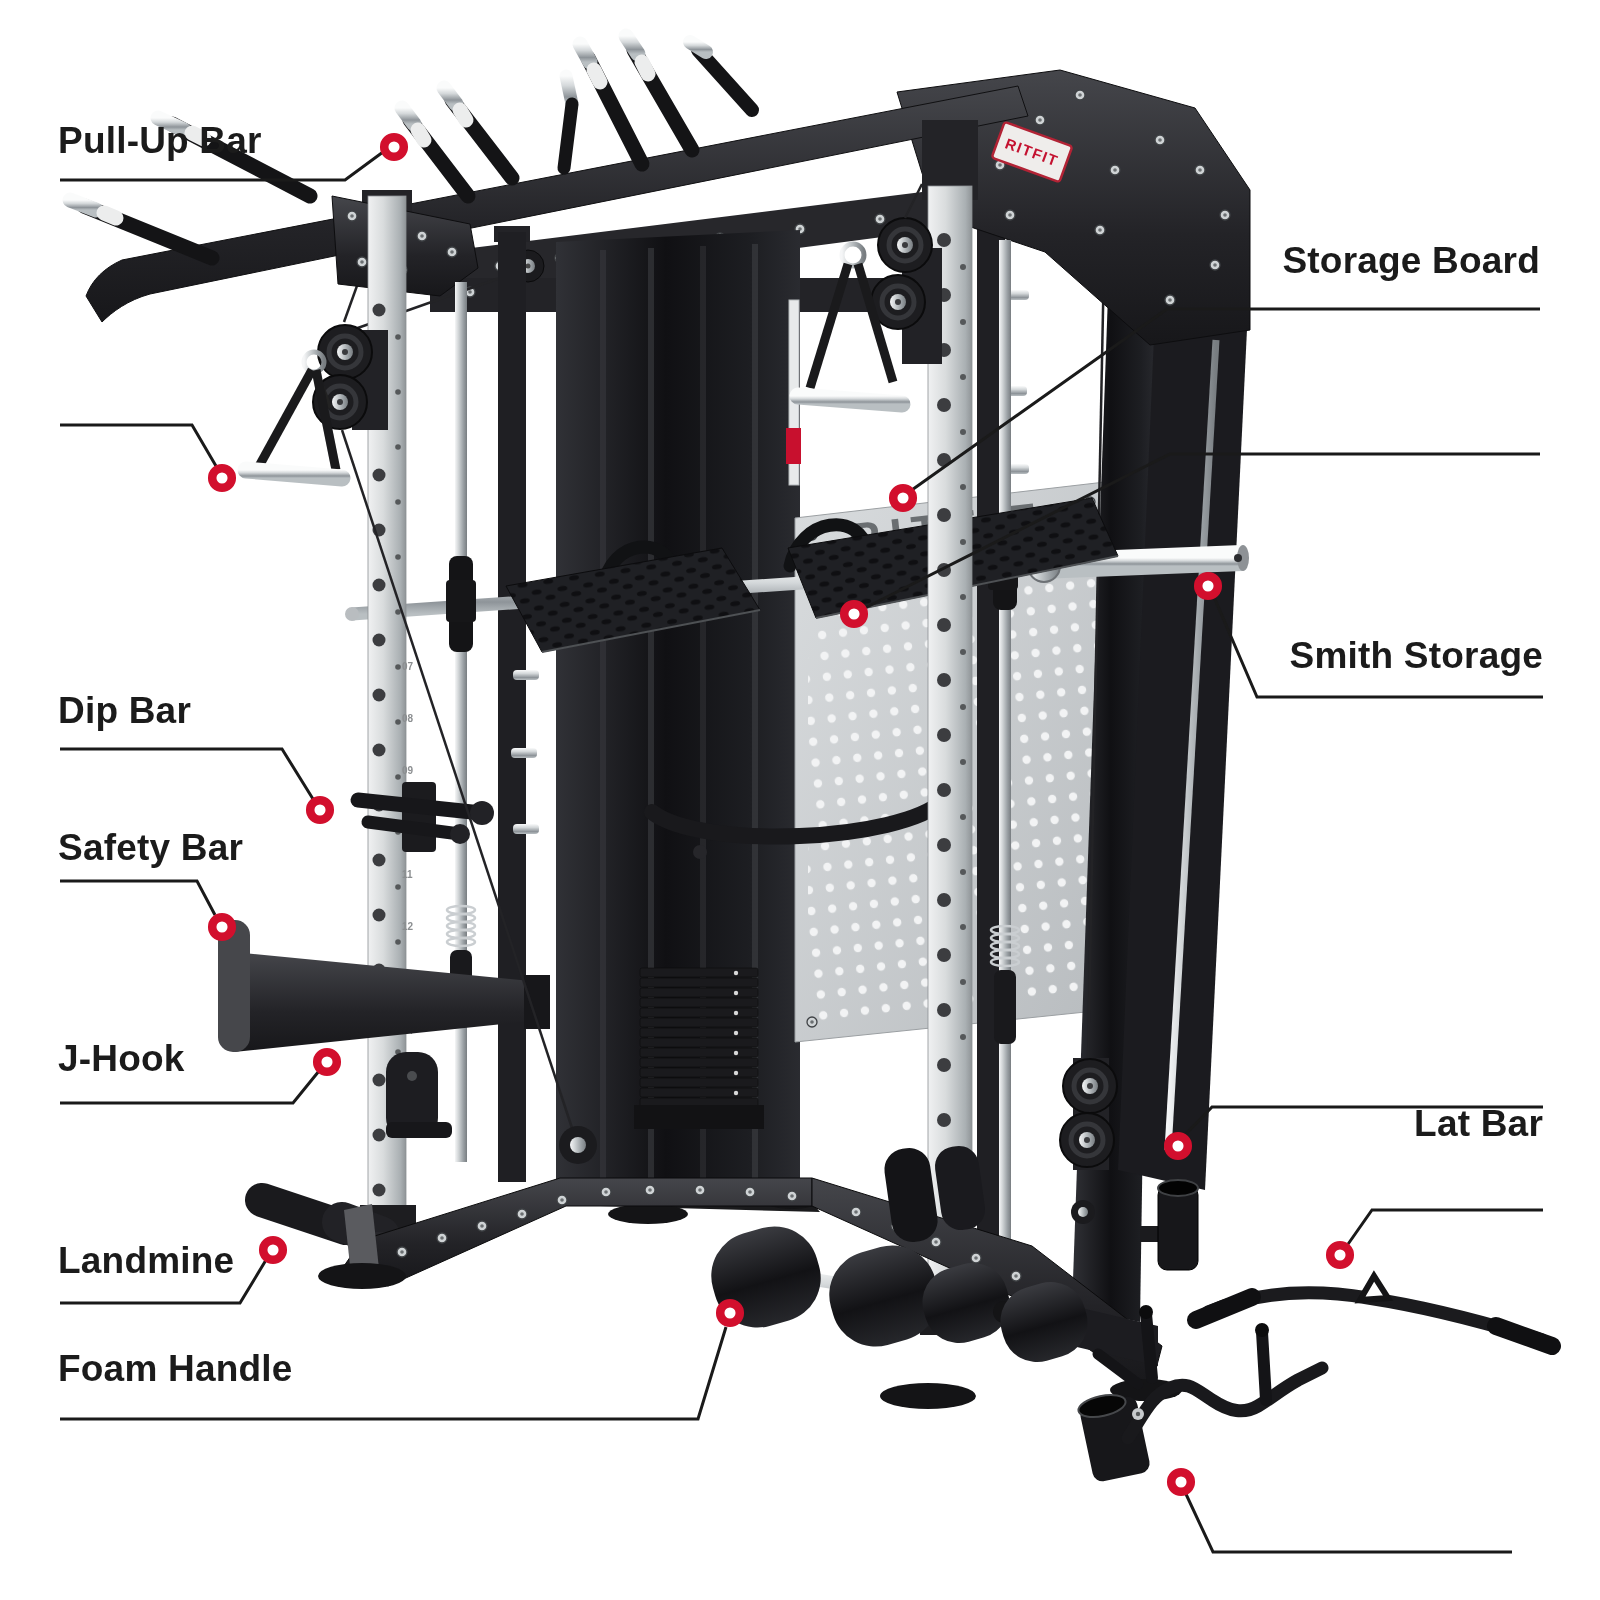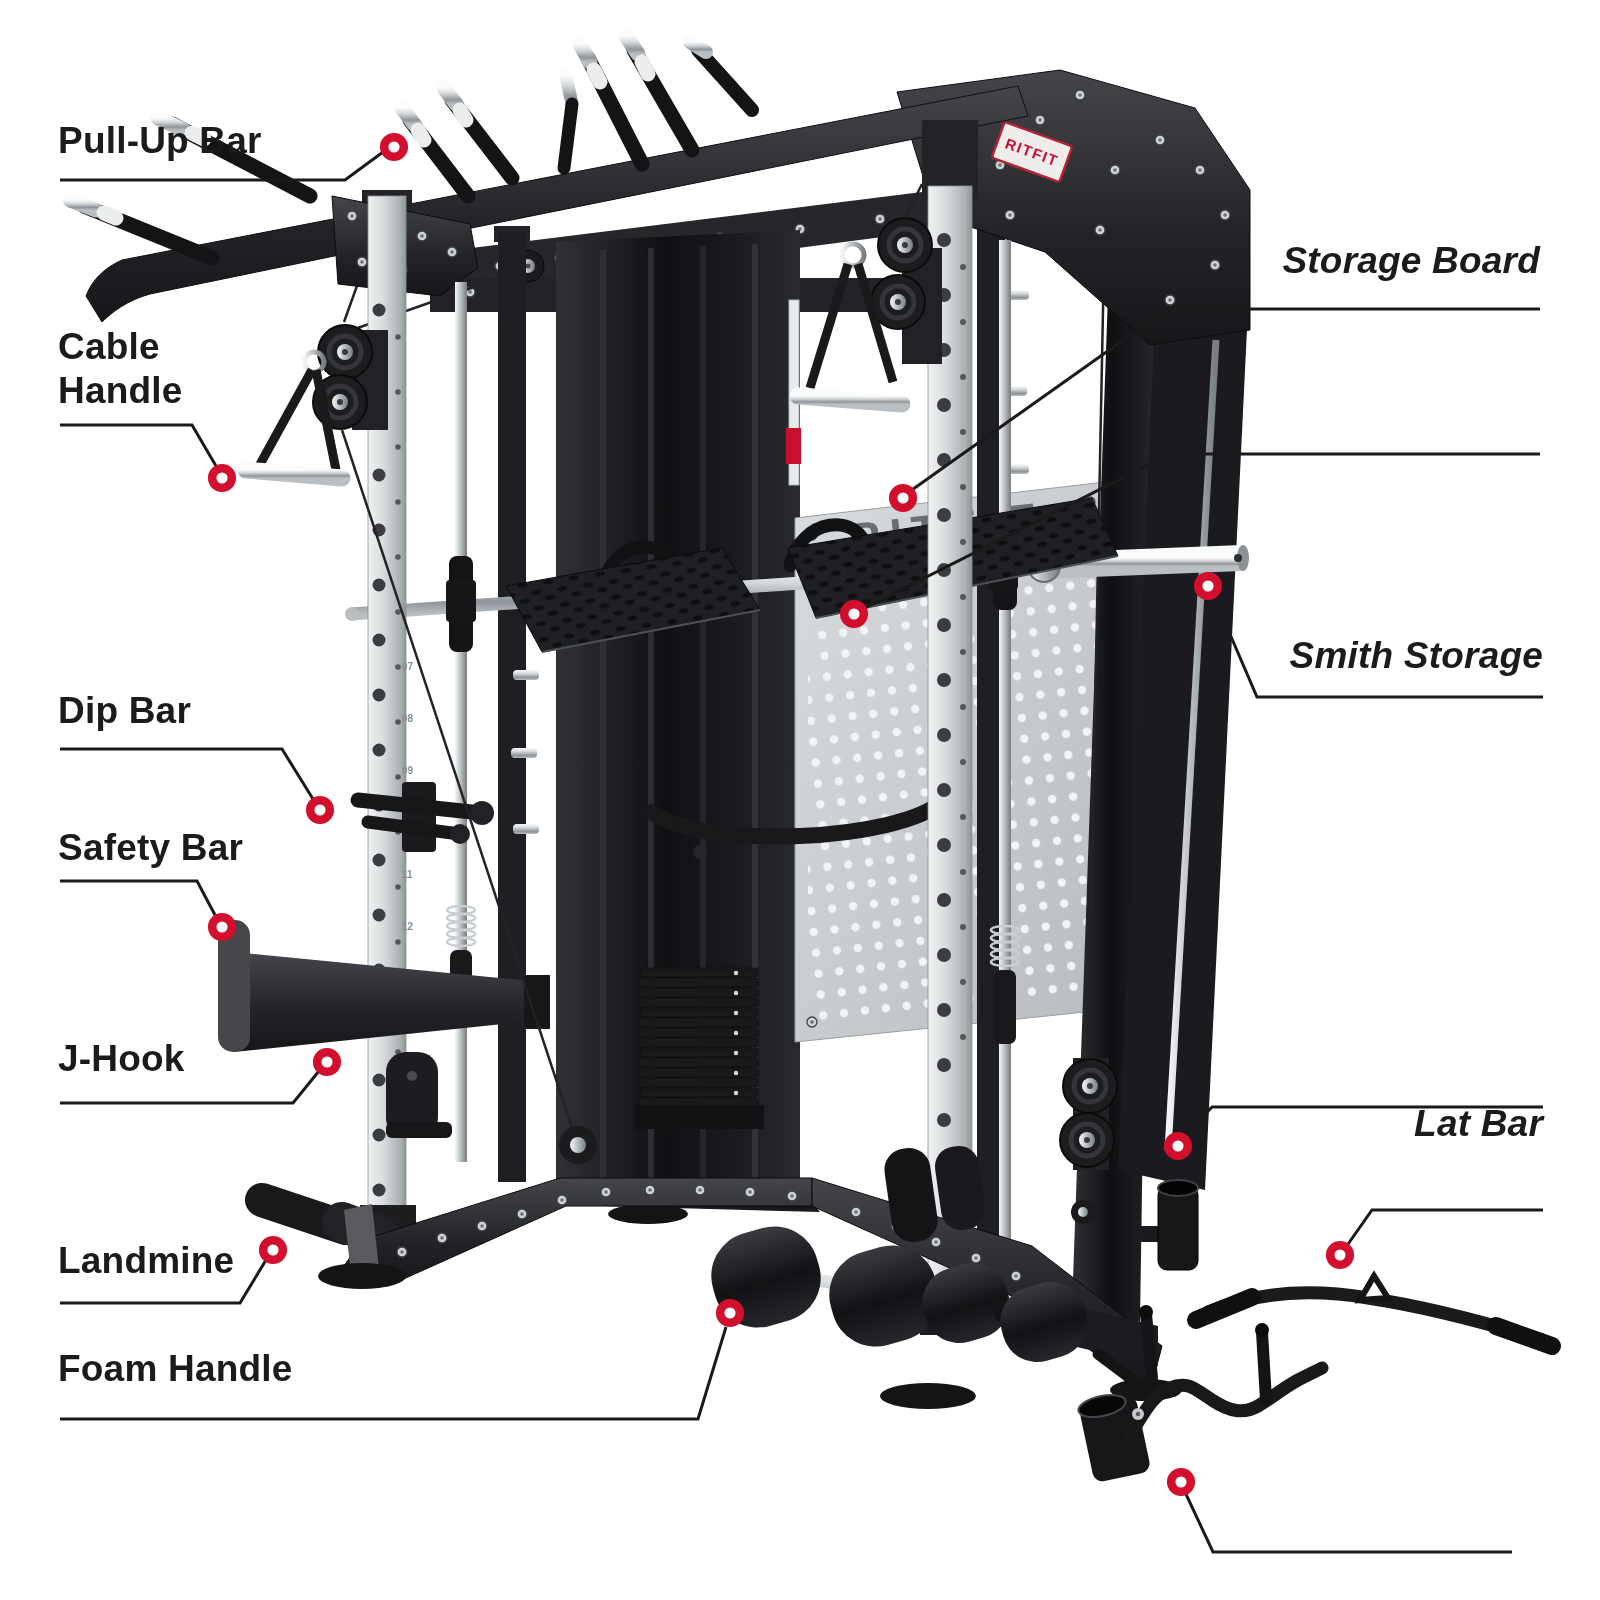--- a/index.html
+++ b/index.html
@@ -2,21 +2,21 @@
 <html style="--accent: #d20f2d; --line: #1a1a1a; --ink: #1b1b1b; --bg: #ffffff;"><head>
 <meta charset="utf-8">
 <title>Diagram</title>
 <style>
   html,body{margin:0;padding:0;background:#fff;}
   .stage{position:relative;width:1600px;height:1600px;background:var(--bg,#fff);overflow:hidden;
          font-family:"Liberation Sans",sans-serif;}
   .stage svg{position:absolute;left:0;top:0;}
   .lbl{position:absolute;font:700 37px/44px "Liberation Sans",sans-serif;color:var(--ink,#1b1b1b);
        white-space:nowrap;letter-spacing:.2px;}
-  .lbl.right{text-align:right;font-style:italic;}
+  .lbl.right{text-align:right;}
   .badge-text{font:700 15px "Liberation Sans",sans-serif;letter-spacing:1.5px;}
   .board-text{font:700 46px "Liberation Sans",sans-serif;letter-spacing:9px;}
   .holenum{font:700 10px "Liberation Sans",sans-serif;fill:#8b8e90;}
 </style>
 </head>
 <body>
 
 <div class="stage">
 
 <svg width="1600" height="1600" viewBox="0 0 1600 1600">
@@ -545,24 +545,20 @@
     <circle cx="854" cy="614" r="9.8"></circle>
     <circle cx="1208" cy="586" r="9.8"></circle>
     <circle cx="1178" cy="1146" r="9.8"></circle>
     <circle cx="1340" cy="1255" r="9.8"></circle>
     <circle cx="1181" cy="1482" r="9.8"></circle>
   </g>
 </g>
 </svg>
 
 <div class="lbl" style="left:58px;top:119px">Pull-Up Bar</div>
-<div class="lbl" style="left:58px;top:325px">
-  <div>Cable</div>
-  <div>Handle</div>
-</div>
 <div class="lbl" style="left:58px;top:689px">Dip Bar</div>
 <div class="lbl" style="left:58px;top:826px">Safety Bar</div>
 <div class="lbl" style="left:58px;top:1037px">J-Hook</div>
 <div class="lbl" style="left:58px;top:1239px">Landmine</div>
 <div class="lbl" style="left:58px;top:1347px">Foam Handle</div>
 
 <div class="lbl right" style="right:60px;top:239px">Storage Board</div>
 <div class="lbl right" style="right:57px;top:634px">Smith Storage</div>
 <div class="lbl right" style="right:57px;top:1102px">Lat Bar</div>
 

